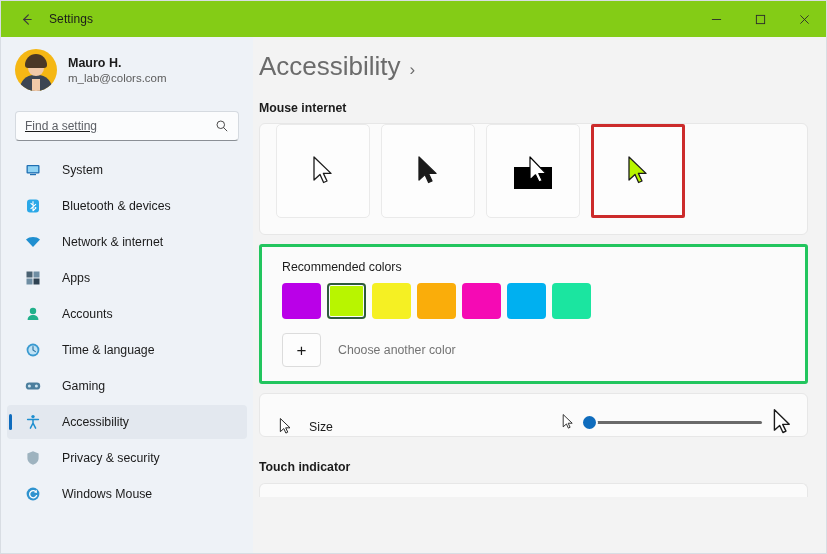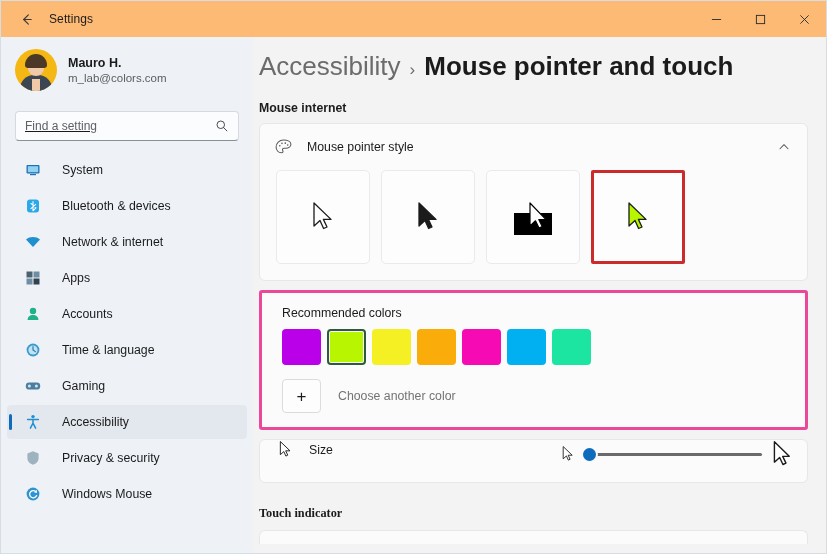--- a/index.html
+++ b/index.html
@@ -18,21 +18,21 @@
     background: #f3f3f3;
     display: flex;
     flex-direction: column;
     border: 1px solid #d8dde3;
   }
 
   
   .titlebar {
     height: 36px;
     flex: 0 0 36px;
-    background: #fdba74;
+    background: #84cc16;
     display: flex;
     align-items: center;
     position: relative;
   }
   .back-btn {
     width: 34px; height: 30px;
     margin-left: 8px;
     display: flex; align-items: center; justify-content: center;
     border-radius: 4px;
   }
@@ -242,21 +242,21 @@
     position: relative;
   }
   .style-card.annotated {
     border: 3px solid #cc2b2b;
     border-radius: 2px;
   }
 
   
   .colors-block {
     margin-top: 9px;
-    border: 3px solid #ec4899;
+    border: 3px solid #22c55e;
     border-radius: 3px;
     background: #fbfbfb;
     padding: 13px 32px 14px 20px;
   }
   .colors-label {
     font-size: 12.3px;
     color: #1b1b1b;
     margin-bottom: 9px;
   }
   .swatch-row { display: flex; gap: 6px; }
@@ -288,21 +288,21 @@
   .another-label { font-size: 12.3px; color: #737373; }
 
   
   .size-card {
     margin-top: 9px;
     height: 44px;
     background: #fbfbfb;
     border: 1px solid #e7e7e7;
     border-radius: 6px;
     display: flex;
-    align-items: flex-start;
+    align-items: flex-end;
     padding: 0 14px 0 18px;
   }
   .size-left { display: flex; align-items: center; gap: 16px; flex:1; }
   .size-label { font-size: 12.3px; color: #1b1b1b; }
   .size-right { display: flex; align-items: center; gap: 9px; }
   .slider {
     position: relative;
     width: 178px;
     height: 18px;
     display: flex;
@@ -325,21 +325,20 @@
     box-sizing: content-box;
     margin-left: -3px;
   }
   .cursor-small, .cursor-large { display:flex; color:#1b1b1b; }
 
   .touch-label {
     font-size: 12.3px;
     font-weight: bold;
     color: #1b1b1b;
     margin-top: 23px;
-    font-family: Liberation Serif, serif;
   }
   .touch-card-peek {
     margin-top: 9px;
     height: 14px;
     background: #fbfbfb;
     border: 1px solid #e7e7e7;
     border-bottom: none;
     border-radius: 6px 6px 0 0;
   }
 </style>
@@ -512,43 +511,25 @@
         </div>
 
       </div>
     </div>
 
     <div class="main">
 
       <div class="breadcrumb">
         <span class="crumb-parent">Accessibility</span>
         <span class="crumb-sep">›</span>
-        <span class="crumb-current">Mouse pointer and touch</span>
       </div>
 
       <div class="section-label">Mouse internet</div>
 
       <div class="card">
-        <div class="card-head">
-          <span class="palette-icon">
-            <svg width="19" height="19" viewBox="0 0 20 20" fill="none">
-              <path d="M10 2.2 C5.6 2.2 2.2 5.4 2.2 9.6 C2.2 13.2 4.8 15.6 7.7 15.6 C9 15.6 9.5 14.9 9.5 14.1 C9.5 13.3 8.9 12.9 8.9 12.1 C8.9 11.3 9.6 10.8 10.5 10.8 H12.3 C15.4 10.8 17.8 9 17.8 6.6 C17.8 4 14.4 2.2 10 2.2 Z" stroke="#5a5a5a" stroke-width="1.1" fill="none"></path>
-              <circle cx="6.1" cy="8.2" r="0.85" fill="#5a5a5a"></circle>
-              <circle cx="8.4" cy="5.6" r="0.85" fill="#5a5a5a"></circle>
-              <circle cx="11.9" cy="5.4" r="0.85" fill="#5a5a5a"></circle>
-              <circle cx="14.4" cy="7.4" r="0.85" fill="#5a5a5a"></circle>
-            </svg>
-          </span>
-          <span class="htitle">Mouse pointer style</span>
-          <span class="chev">
-            <svg width="14" height="14" viewBox="0 0 16 16" fill="none">
-              <path d="M3.4 10 L8 5.4 L12.6 10" stroke="#5a5a5a" stroke-width="1.2" stroke-linecap="round" stroke-linejoin="round"></path>
-            </svg>
-          </span>
-        </div>
 
         <div class="styles-row">
 
           <div class="style-card">
             <svg width="26" height="32" viewBox="0 0 26 32">
               <path d="M4 2 L4 25 L10 19.5 L13.6 27.5 L17 26 L13.4 18.4 L21 18.4 Z" fill="#ffffff" stroke="#1b1b1b" stroke-width="1.3" stroke-linejoin="round"></path>
             </svg>
           </div>
 
           <div class="style-card">

